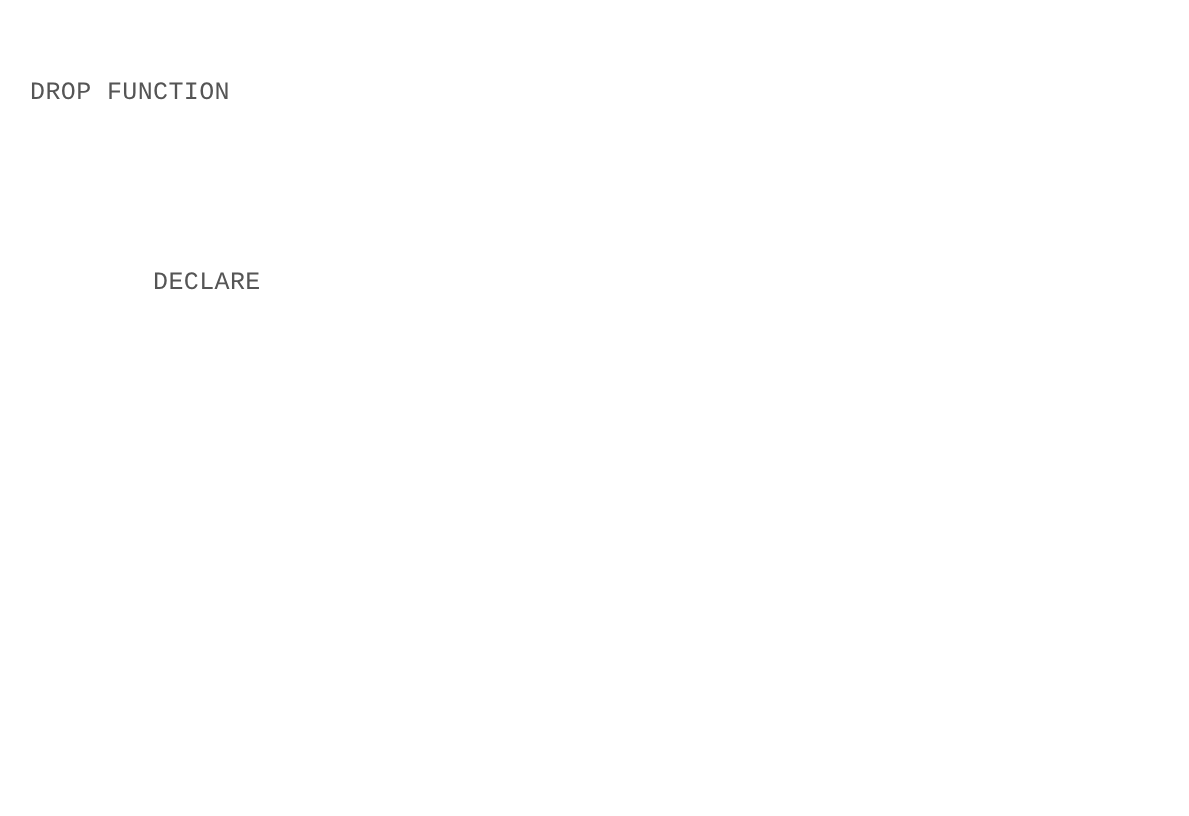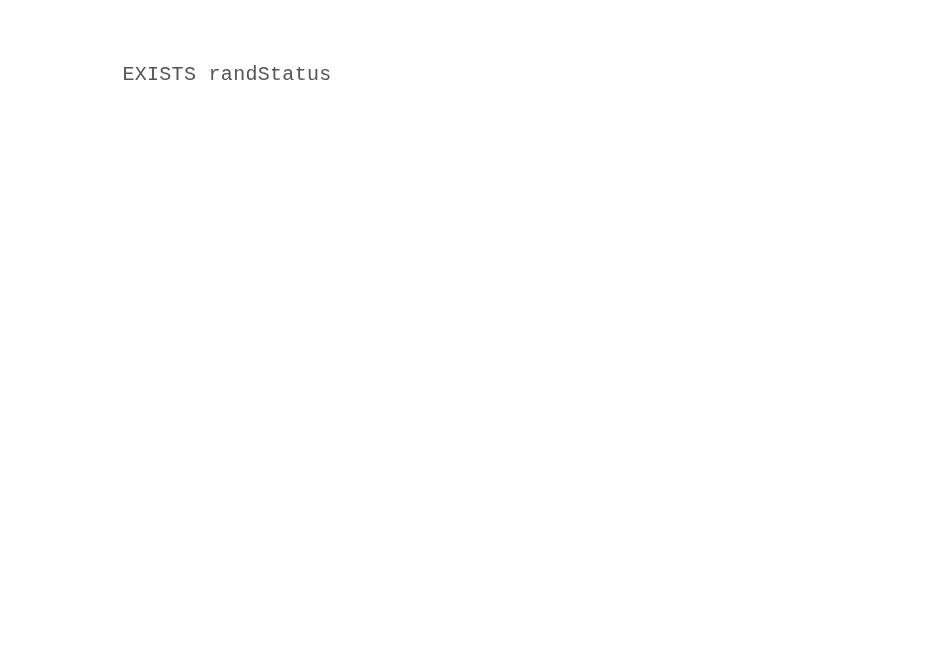--- a/index.html
+++ b/index.html
@@ -23,23 +23,24 @@
       letter-spacing: 0.3px;
     }
     .line {
       display: block;
     }
   </style>
 </head>
 <body>
 
 <div class="code-block">
-<span class="line">        EXISTS randStatus</span>
+<span class="line">DROP FUNCTION</span>
 <span class="line"></span>
 <span class="line"></span>
+<span class="line">        DECLARE</span>
 
 <span class="line"></span>
 
 
 
 
 <span class="line"></span>
 
 
 

